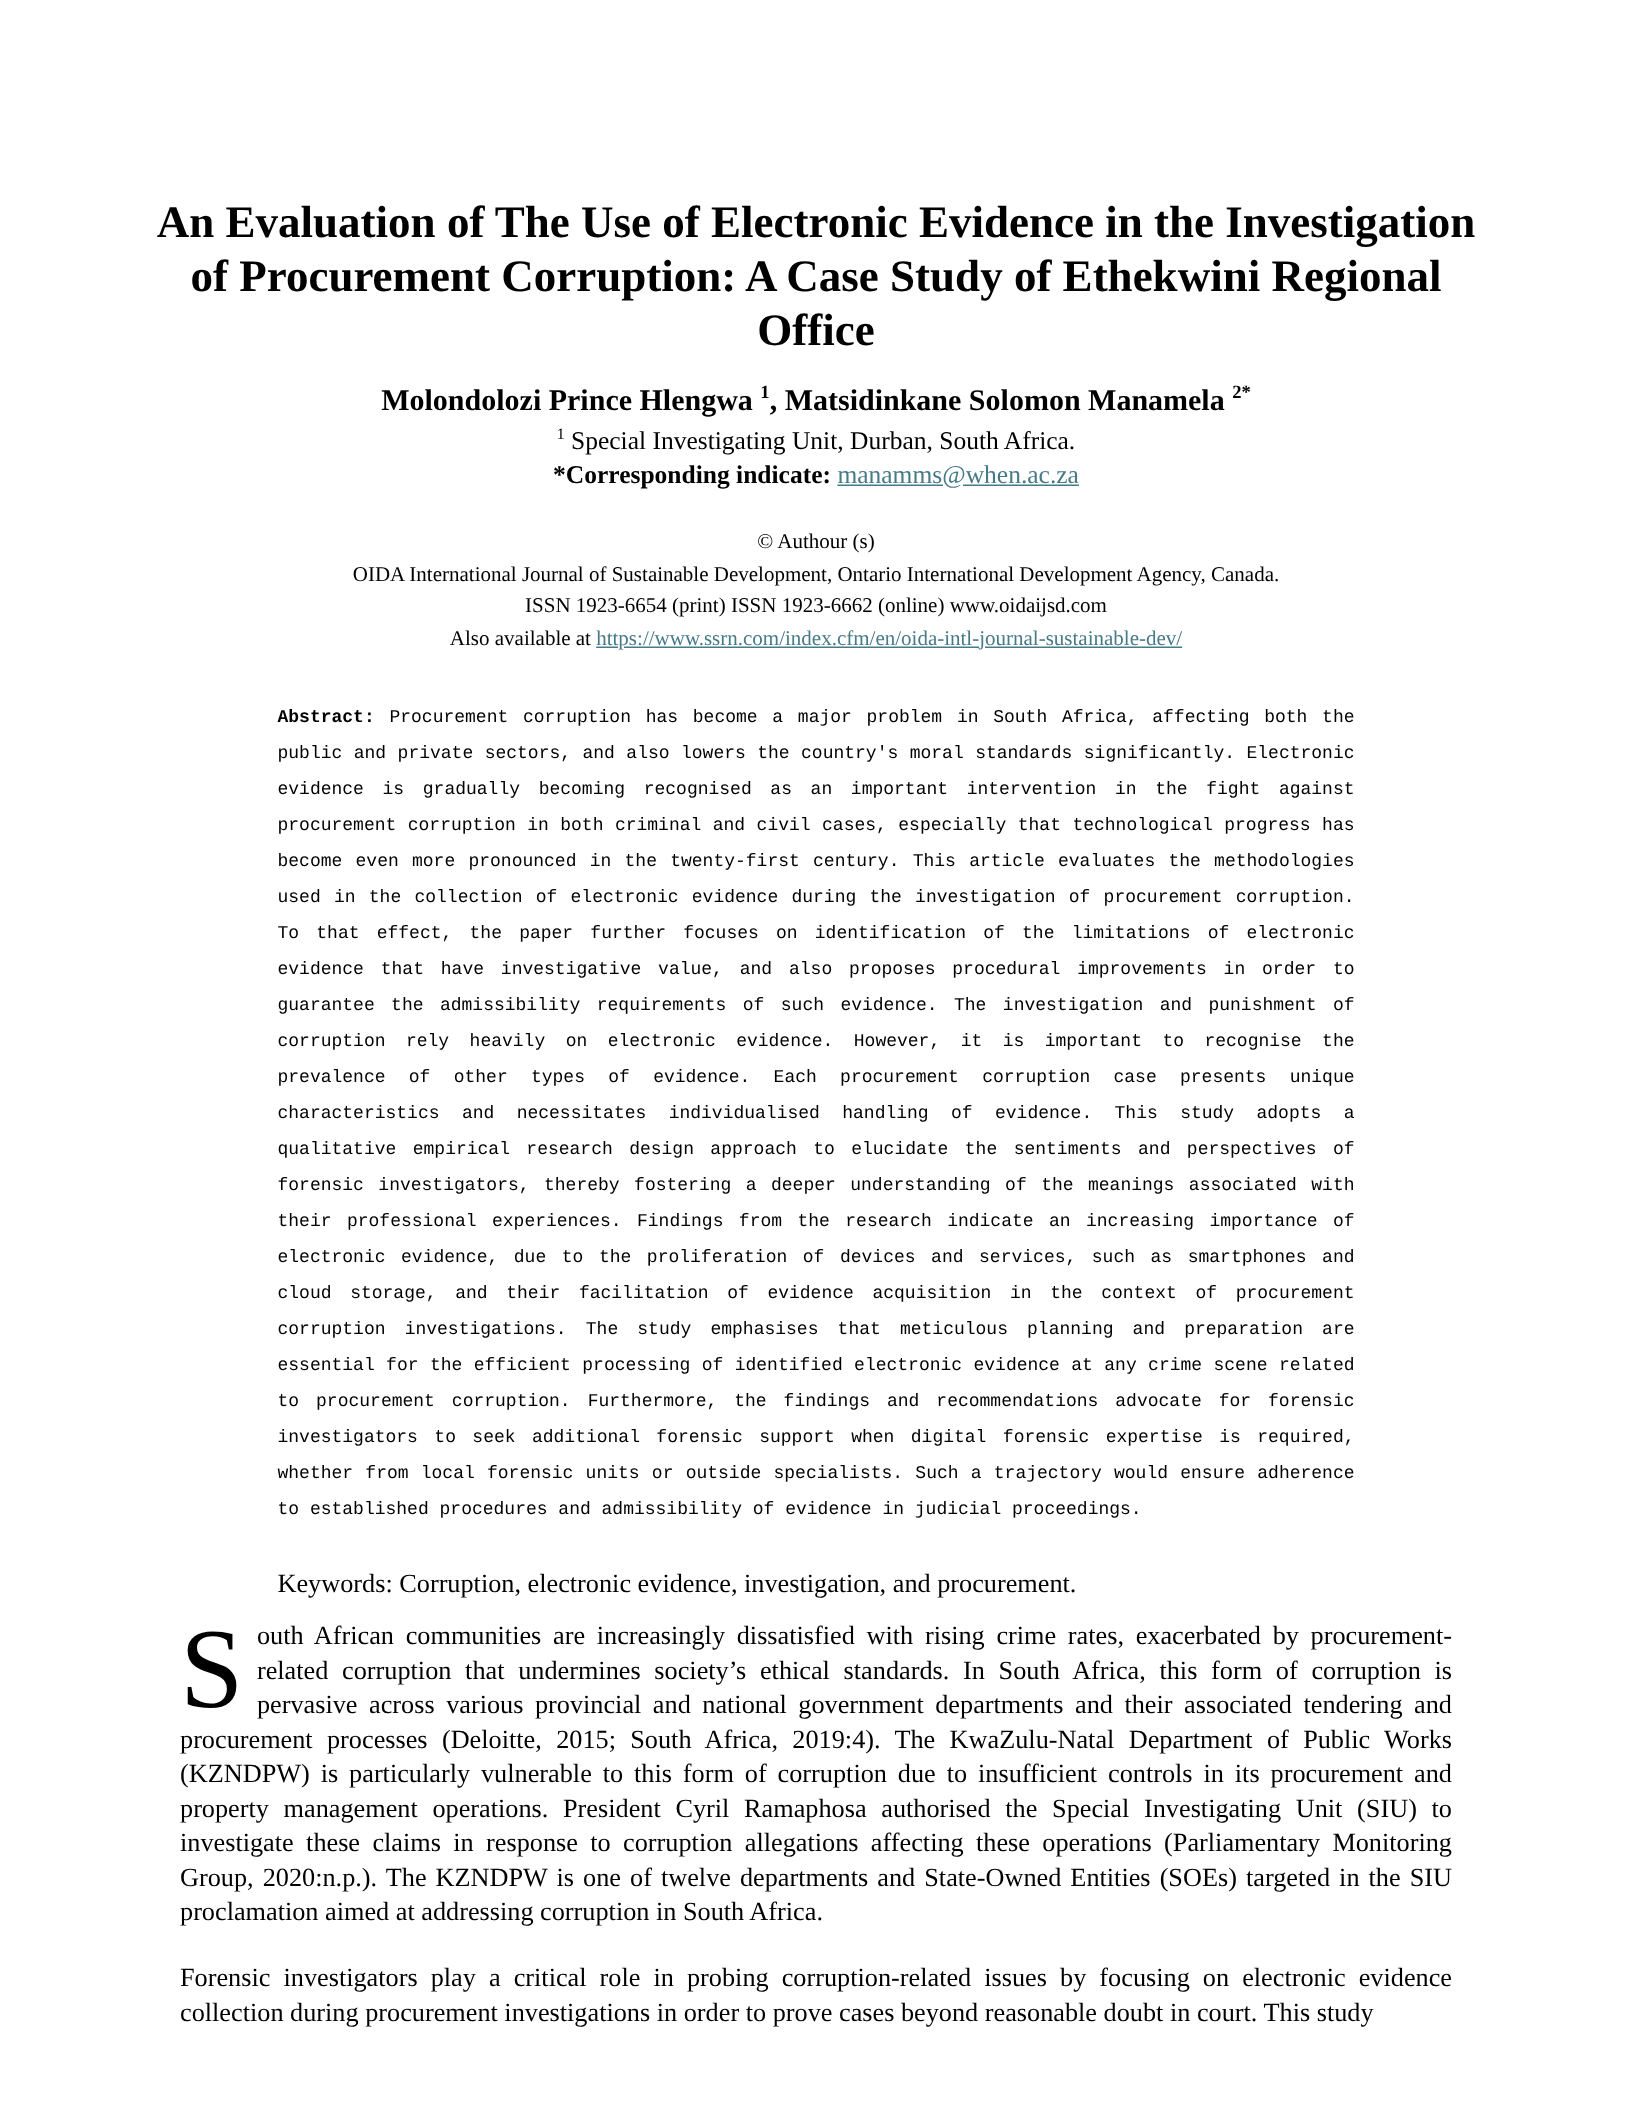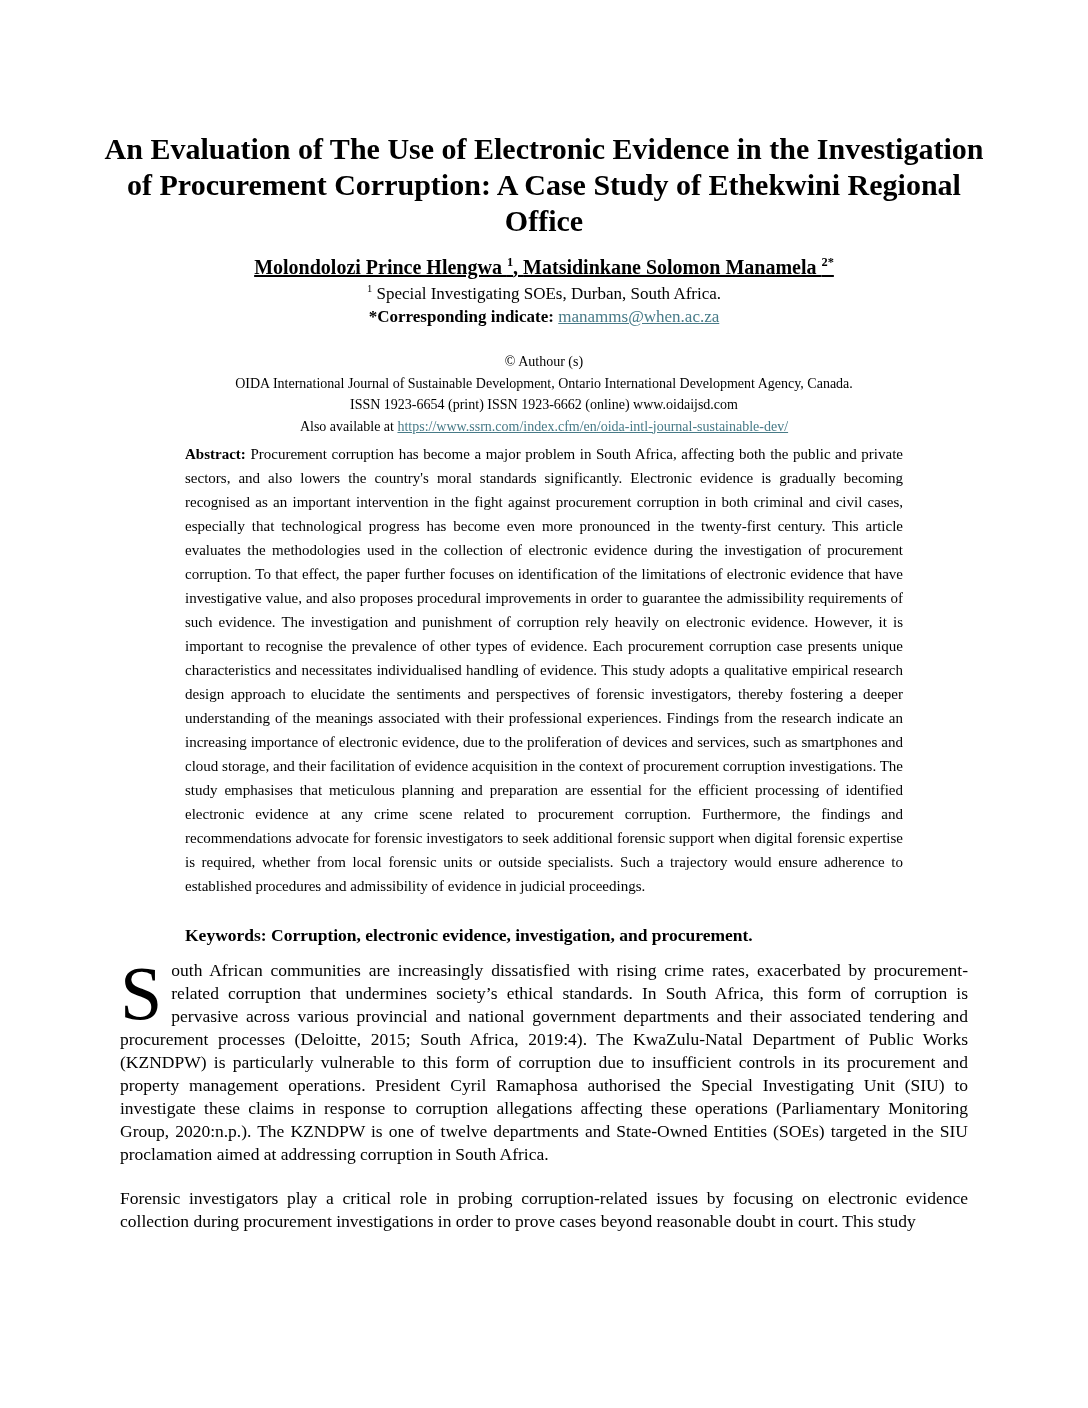--- a/index.html
+++ b/index.html
@@ -27,21 +27,20 @@
     font-size: 30px;
     font-weight: bold;
     line-height: 36px;
   }
   .authors-line {
     margin-top: 9px;
     text-align: center;
     font-size: 20px;
     font-weight: bold;
     line-height: 24px;
-    text-decoration: underline;
   }
   .affiliations {
     margin-top: 3px;
     text-align: center;
     font-size: 17px;
     line-height: 23px;
   }
   sup {
     font-size: 0.62em;
     line-height: 0;
@@ -52,33 +51,33 @@
     text-decoration: underline;
     cursor: pointer;
   }
   .imprint {
     margin-top: 23px;
     text-align: center;
     font-size: 14px;
     line-height: 21.5px;
   }
   .abstract {
-    margin: 5px auto 0;
+    margin: 29px auto 0;
     width: 718px;
-    font-size: 15px;
+    font-size: 12px;
     line-height: 24px;
     text-align: justify;
+    font-family: Liberation Mono, monospace;
   }
   .abstract b, .bold { font-weight: bold; }
   .keywords {
     margin: 25px auto 0;
     width: 718px;
     font-size: 17.5px;
     line-height: 24px;
-    font-weight: bold;
   }
   .intro-heading {
     margin-top: 25px;
     text-align: center;
     font-size: 17.5px;
     font-weight: bold;
     line-height: 23px;
   }
   .intro-paragraph {
     margin: 12px auto 0;
@@ -100,21 +99,21 @@
 
 <div class="page">
 
   <h1 class="paper-title">An Evaluation of The Use of Electronic Evidence in the Investigation of Procurement Corruption: A Case Study of Ethekwini Regional Office</h1>
 
   <div class="authors-line">
     <span>Molondolozi Prince Hlengwa </span><sup>1</sup><span>, </span><span>Matsidinkane Solomon Manamela </span><sup>2*</sup>
   </div>
 
   <div class="affiliations">
-    <div><sup>1</sup><span> Special Investigating SOEs, Durban, South Africa.</span></div>
+    <div><sup>1</sup><span> Special Investigating Unit, Durban, South Africa.</span></div>
     <div><span class="bold">*Corresponding indicate: </span><a class="doc-link">manamms@when.ac.za</a></div>
   </div>
 
   <div class="imprint">
     <div>© Authour (s)</div>
     <div>OIDA International Journal of Sustainable Development, Ontario International Development Agency, Canada.</div>
     <div>ISSN 1923-6654 (print) ISSN 1923-6662 (online) www.oidaijsd.com</div>
     <div><span>Also available at </span><a class="doc-link">https://www.ssrn.com/index.cfm/en/oida-intl-journal-sustainable-dev/</a></div>
   </div>
 

